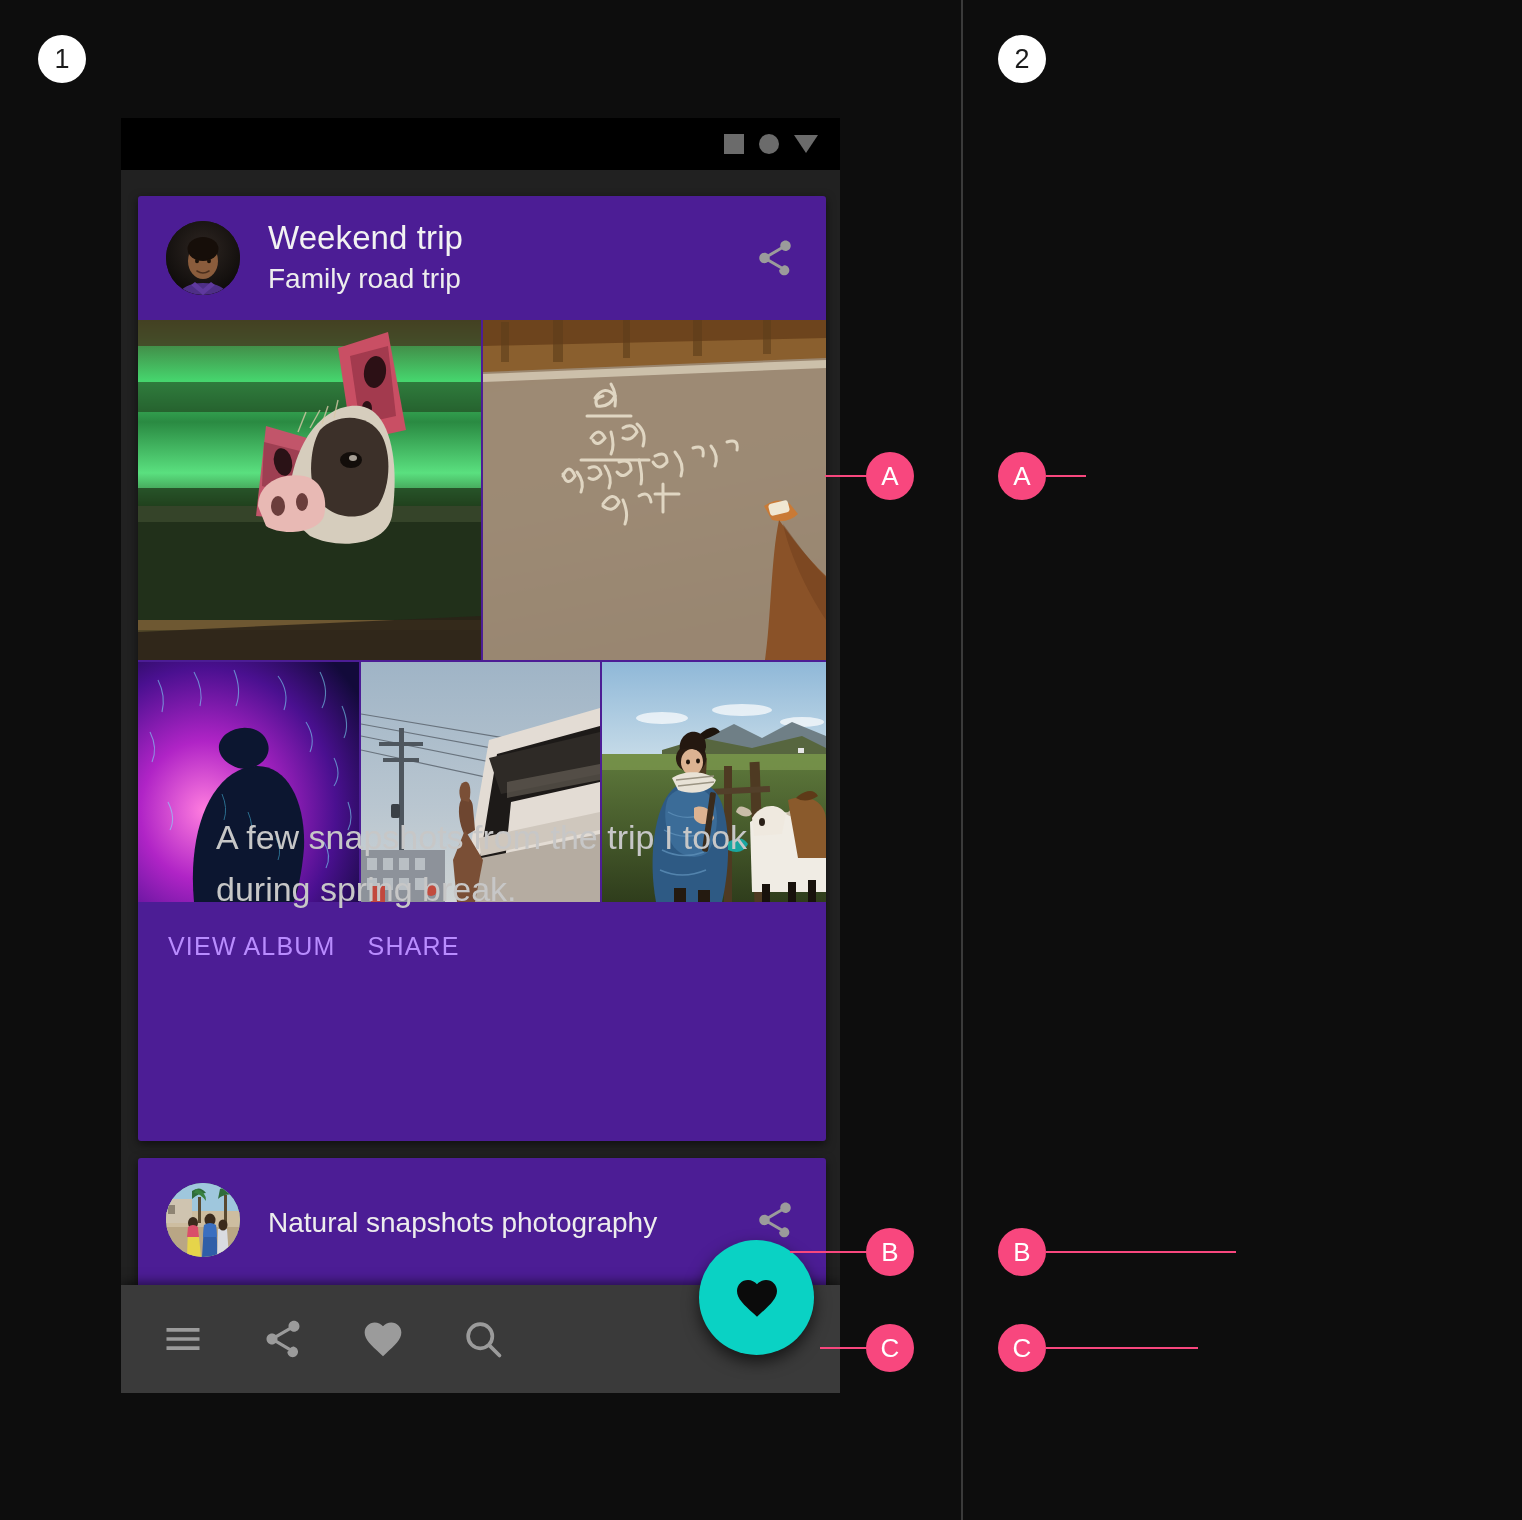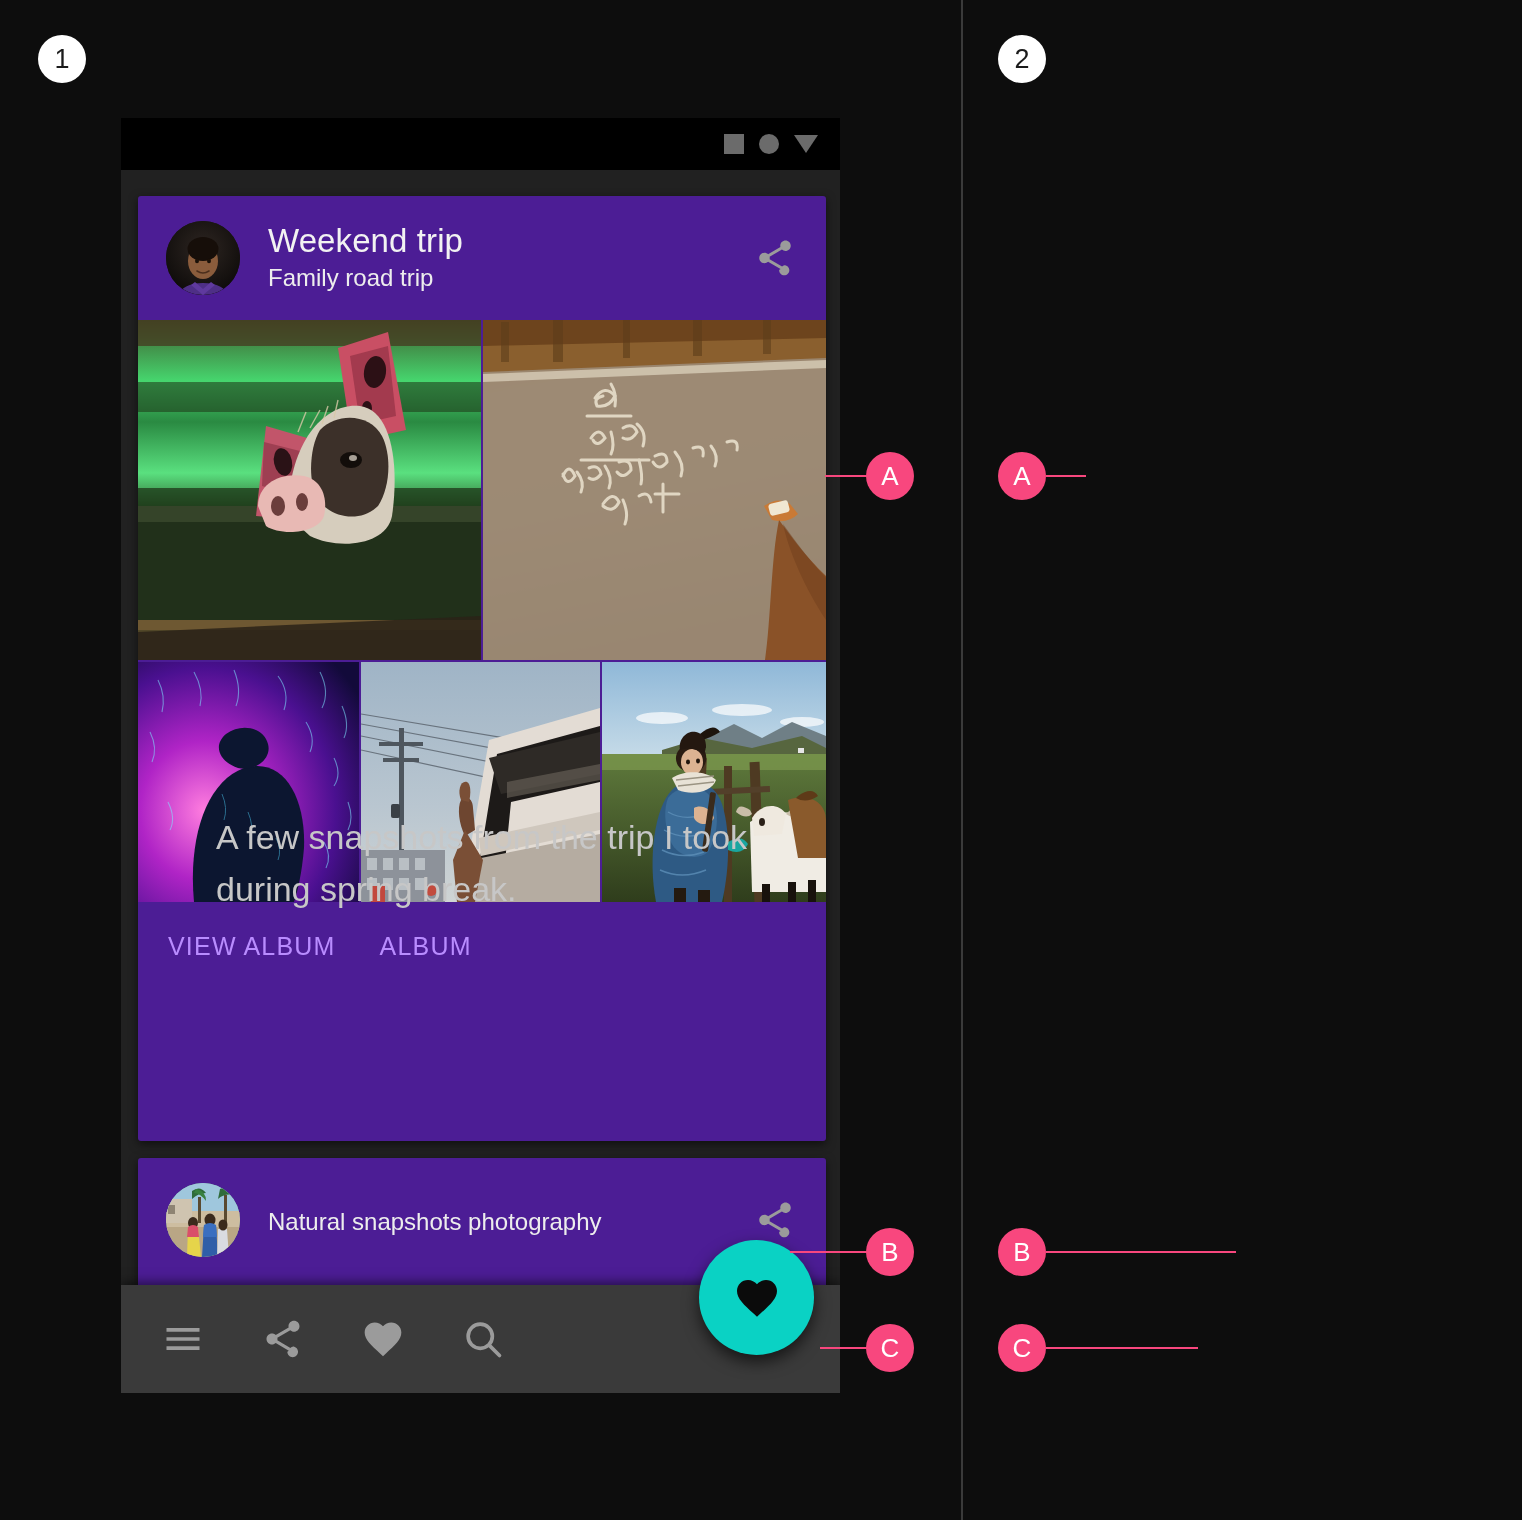--- a/index.html
+++ b/index.html
@@ -63,21 +63,21 @@
     width:74px;height:74px;border-radius:50%;flex:0 0 74px;margin-right:28px;
     overflow:hidden;position:relative;background:#171717;
   }
   .avatar svg{display:block;width:74px;height:74px;}
   .head-text{flex:1 1 auto;min-width:0;}
   .head-title{
     font-size:33px;color:#f2f2f2;line-height:1.12;font-weight:400;letter-spacing:.1px;
     white-space:nowrap;
   }
   .head-sub{
-    font-size:24px;color:#ededed;line-height:1.25;margin-top:4px;font-weight:400;
+    font-size:28px;color:#ededed;line-height:1.25;margin-top:4px;font-weight:400;
     white-space:nowrap;
   }
   .share-btn{
     flex:0 0 auto;width:46px;height:46px;margin-left:10px;
     display:flex;align-items:center;justify-content:center;
   }
   .share-btn svg{width:42px;height:42px;}
 
   
   .photo-grid{position:absolute;left:0;top:124px;width:688px;height:462px;}
@@ -90,21 +90,21 @@
   #ph-field{left:464px;top:342px;width:224px;height:240px;}
 
   .card-body{
     position:absolute;left:0;top:590px;width:688px;padding:26px 30px 0;box-sizing:border-box;
   }
   .body-text{
     font-size:34px;color:#c7c7c7;line-height:1.52;font-weight:400;margin-left:48px;
   }
   .card-actions{
     position:absolute;left:0;top:736px;width:688px;padding:0 30px;box-sizing:border-box;
-    display:flex;gap:44px;
+    display:flex;gap:32px;
   }
   .action-btn{
     font-size:25px;letter-spacing:1.2px;font-weight:500;color:#b98cff;
     background:none;border:0;padding:0;cursor:pointer;font-family:inherit;
   }
 
   
   #bottombar{
     position:absolute;left:0;bottom:0;width:719px;height:108px;background:#3a3a3a;
     display:flex;align-items:center;padding-left:38px;gap:52px;box-sizing:border-box;
@@ -462,21 +462,21 @@
           </svg>
         </div>
       </div>
 
       <div class="card-body">
         <div class="body-text">A few snapshots from the trip I took during spring break.</div>
       </div>
 
       <div class="card-actions">
         <button class="action-btn">VIEW ALBUM</button>
-        <button class="action-btn">ALBUM</button>
+        <button class="action-btn">SHARE</button>
       </div>
     </div>
 
     <div class="card" id="card2">
       <div class="card-head">
         <div class="avatar">
           <svg viewBox="0 0 74 74" preserveAspectRatio="xMidYMid slice">
             <rect width="74" height="74" fill="#8fb8d2"></rect>
             <rect y="0" width="74" height="30" fill="#9fc7dd"></rect>
             <rect y="28" width="74" height="20" fill="#cdbda0"></rect>

